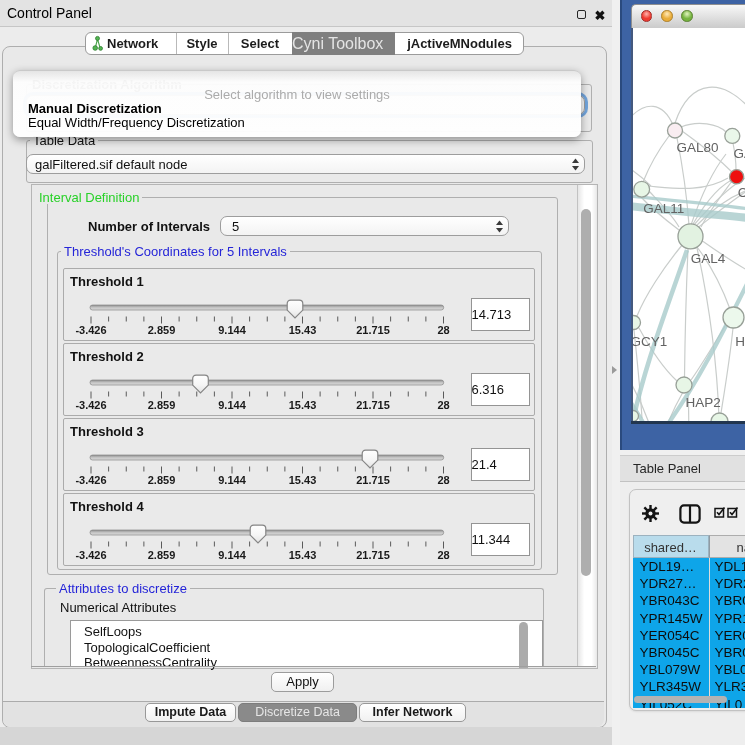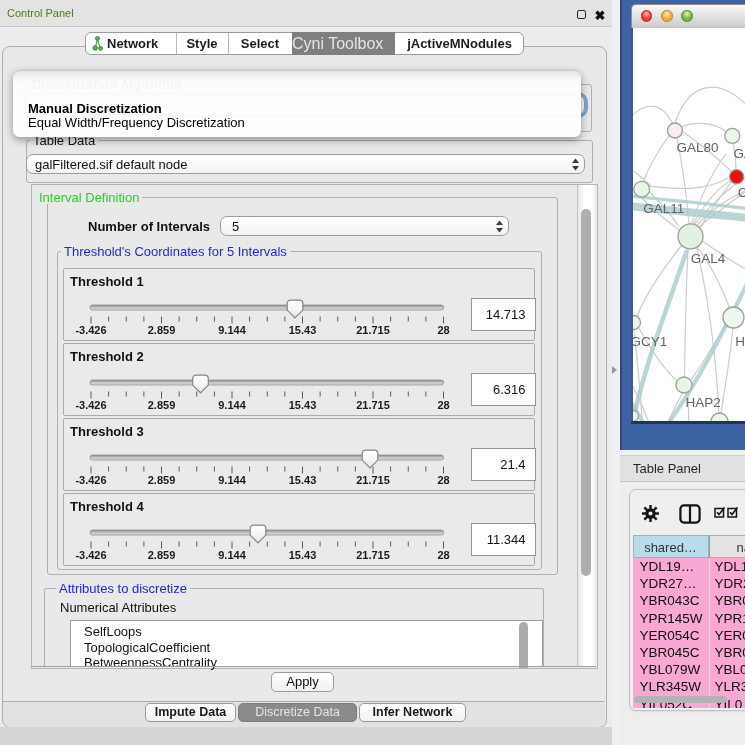--- a/index.html
+++ b/index.html
@@ -2,28 +2,28 @@
 <html><head><meta charset="utf-8">
 <style>
 html,body{margin:0;padding:0}
 body{width:745px;height:745px;position:relative;overflow:hidden;background:#ececec;
   font-family:"Liberation Sans",sans-serif;-webkit-font-smoothing:antialiased}
 .abs{position:absolute}
 .grp{position:absolute;border:1px solid #afafaf;border-radius:3px}
 .glab{position:absolute;background:#e9e9e9;padding:0 3px;font-size:13px;line-height:13px}
 .combo{position:absolute;background:linear-gradient(#ffffff,#f3f3f3);border:1px solid #9d9d9d;border-radius:5px;font-size:13px;color:#111}
 .vbox{position:absolute;width:54px;height:31px;background:#fff;border:1px solid #949494;
-  font-size:13px;line-height:31px;text-align:right;padding-right:9px;color:#111}
+  font-size:13px;line-height:31px;padding-right:3px;color:#111}
 .tseg{position:absolute;height:17px;border:1px solid #989898;border-radius:5px;background:linear-gradient(#ffffff,#f1f1f1);
   font-size:12.5px;font-weight:bold;color:#1a1a1a;text-align:center;line-height:17px}
 </style></head>
 <body>
 
 <div class="abs" style="left:0;top:0;width:612px;height:26px;background:#e3e3e3;border-bottom:1px solid #c6c6c6"></div>
-<div class="abs" style="left:7px;top:0;width:200px;height:26px;line-height:27px;font-size:11px;color:#4d7c0f">Control Panel</div>
+<div class="abs" style="left:7px;top:0;width:200px;height:26px;line-height:27px;font-size:14px;color:#000000">Control Panel</div>
 <div class="abs" style="left:577px;top:10px;width:7px;height:7px;border:1.8px solid #262626;border-radius:2px"></div>
 <div class="abs" style="left:593px;top:7px;width:14px;height:17px;font-size:13px;font-weight:bold;color:#111;text-align:center;line-height:17px">✖</div>
 
 <div class="abs" style="left:2px;top:45.5px;width:603px;height:680px;background:#e9e9e9;border:1px solid #aeaeae;border-radius:8px"></div>
 
 <div class="abs" style="left:85px;top:32px;width:439px;height:23px;background:#fff;border:1px solid #9b9b9b;border-radius:6px;box-sizing:border-box"></div>
 <div class="abs" style="left:92px;top:35px;width:12px;height:17px">
 <svg width="12" height="17" viewBox="0 0 12 17">
  <path d="M5.5 4 L3.5 12 M5.5 4 L8 12.5" stroke="#4aa34a" stroke-width="1.1" fill="none"></path>
  <circle cx="5.5" cy="3.4" r="2" fill="#53b553" stroke="#2e7d2e" stroke-width="0.8"></circle>
@@ -276,20 +276,21 @@
 
 <div class="abs" style="left:271px;top:672px;width:61px;height:17.5px;background:linear-gradient(#ffffff,#f0f0f0);border:1px solid #9c9c9c;border-radius:5px;font-size:13px;text-align:center;line-height:18px;color:#111">Apply</div>
 
 <div class="abs" style="left:3px;top:701px;width:601px;height:24.5px;background:#e2e2e2;border-top:1px solid #ababab;border-radius:0 0 8px 8px"></div>
 <div class="tseg" style="left:145px;top:703px;width:89px">Impute Data</div>
 <div class="tseg" style="left:238px;top:703px;width:117px;background:#8a8a8a;border-color:#7d7d7d;color:#e6e6e6;font-weight:normal">Discretize Data</div>
 <div class="tseg" style="left:359px;top:703px;width:105px">Infer Network</div>
 <div class="abs" style="left:0;top:727px;width:612px;height:18px;background:#d6d6d6"></div>
 
 <div class="abs" style="left:13px;top:70px;width:568px;height:66px;background:linear-gradient(rgba(229,229,229,0.97), rgba(253,253,253,0.96) 11px, rgba(255,255,255,0.96));border-top:1px solid #c9c9c9;border-radius:7px;box-shadow:0 3px 9px rgba(0,0,0,0.38)">
+  <div style="position:absolute;left:0;top:15.5px;width:100%;text-align:center;font-size:13px;color:#ababab">Select algorithm to view settings</div>
   <div style="position:absolute;left:15px;top:29.5px;font-size:13px;font-weight:bold;color:#000">Manual Discretization</div>
   <div style="position:absolute;left:15px;top:44px;font-size:13px;color:#000">Equal Width/Frequency Discretization</div>
 </div>
 
 <div class="abs" style="left:612px;top:0;width:8px;height:745px;background:#f0f0f0"></div>
 <div class="abs" style="left:612px;top:366px;width:0;height:0;border-top:4px solid transparent;border-bottom:4px solid transparent;border-left:5px solid #9a9a9a"></div>
 
 <div class="abs" style="left:620px;top:0;width:125px;height:450px;background:#3d63a4;border-left:2px solid #2a4a7e"></div>
 
 <div class="abs" style="left:631px;top:4px;width:114px;height:24px;background:linear-gradient(#f8f8f8,#c9c9c9);border:1px solid #8f8f8f;border-right:none;border-radius:5px 0 0 0"></div>
@@ -379,21 +380,21 @@
 <svg class="abs" style="left:713.5px;top:505.5px" width="12" height="12" viewBox="0 0 12 12">
     <rect x="1" y="2.5" width="8.5" height="8.5" fill="none" stroke="#141414" stroke-width="1.5"></rect>
     <path d="M3 6.2 L5 8.5 L10.5 1.5" fill="none" stroke="#141414" stroke-width="1.6"></path>
   </svg>
 <svg class="abs" style="left:726.5px;top:505.5px" width="12" height="12" viewBox="0 0 12 12">
     <rect x="1" y="2.5" width="8.5" height="8.5" fill="none" stroke="#141414" stroke-width="1.5"></rect>
     <path d="M3 6.2 L5 8.5 L10.5 1.5" fill="none" stroke="#141414" stroke-width="1.6"></path>
   </svg>
 <div class="abs" style="left:632.5px;top:534.5px;width:76px;height:23.5px;background:#b9dcec;border:1px solid #9cb2bf;box-sizing:border-box;font-size:13px;color:#333;text-align:center;line-height:23px">shared…</div>
 <div class="abs" style="left:708.5px;top:534.5px;width:37px;height:23.5px;background:#e3e3e3;border:1px solid #adadad;border-left:1px solid #8f9ba3;box-sizing:border-box;font-size:13px;color:#333;text-align:left;padding-left:27px;line-height:23px">na</div>
-<div class="abs" style="left:632.5px;top:558px;width:112.5px;height:150px;background:#f9a8d4;overflow:hidden">
+<div class="abs" style="left:632.5px;top:558px;width:112.5px;height:150px;background:#0ea5e9;overflow:hidden">
     <div style="position:absolute;left:76px;top:0;width:1px;height:150px;background:#dcdcdc"></div>
     <div style="position:absolute;left:7px;top:0.0px;height:17.2px;line-height:17.2px;font-size:13.5px;color:#0d0d0d">YDL19…</div>
     <div style="position:absolute;left:82px;top:0.0px;height:17.2px;line-height:17.2px;font-size:13.5px;color:#0d0d0d">YDL1</div>
     <div style="position:absolute;left:7px;top:17.2px;height:17.2px;line-height:17.2px;font-size:13.5px;color:#0d0d0d">YDR27…</div>
     <div style="position:absolute;left:82px;top:17.2px;height:17.2px;line-height:17.2px;font-size:13.5px;color:#0d0d0d">YDR2</div>
     <div style="position:absolute;left:7px;top:34.4px;height:17.2px;line-height:17.2px;font-size:13.5px;color:#0d0d0d">YBR043C</div>
     <div style="position:absolute;left:82px;top:34.4px;height:17.2px;line-height:17.2px;font-size:13.5px;color:#0d0d0d">YBR0</div>
     <div style="position:absolute;left:7px;top:51.6px;height:17.2px;line-height:17.2px;font-size:13.5px;color:#0d0d0d">YPR145W</div>
     <div style="position:absolute;left:82px;top:51.6px;height:17.2px;line-height:17.2px;font-size:13.5px;color:#0d0d0d">YPR1</div>
     <div style="position:absolute;left:7px;top:68.8px;height:17.2px;line-height:17.2px;font-size:13.5px;color:#0d0d0d">YER054C</div>

